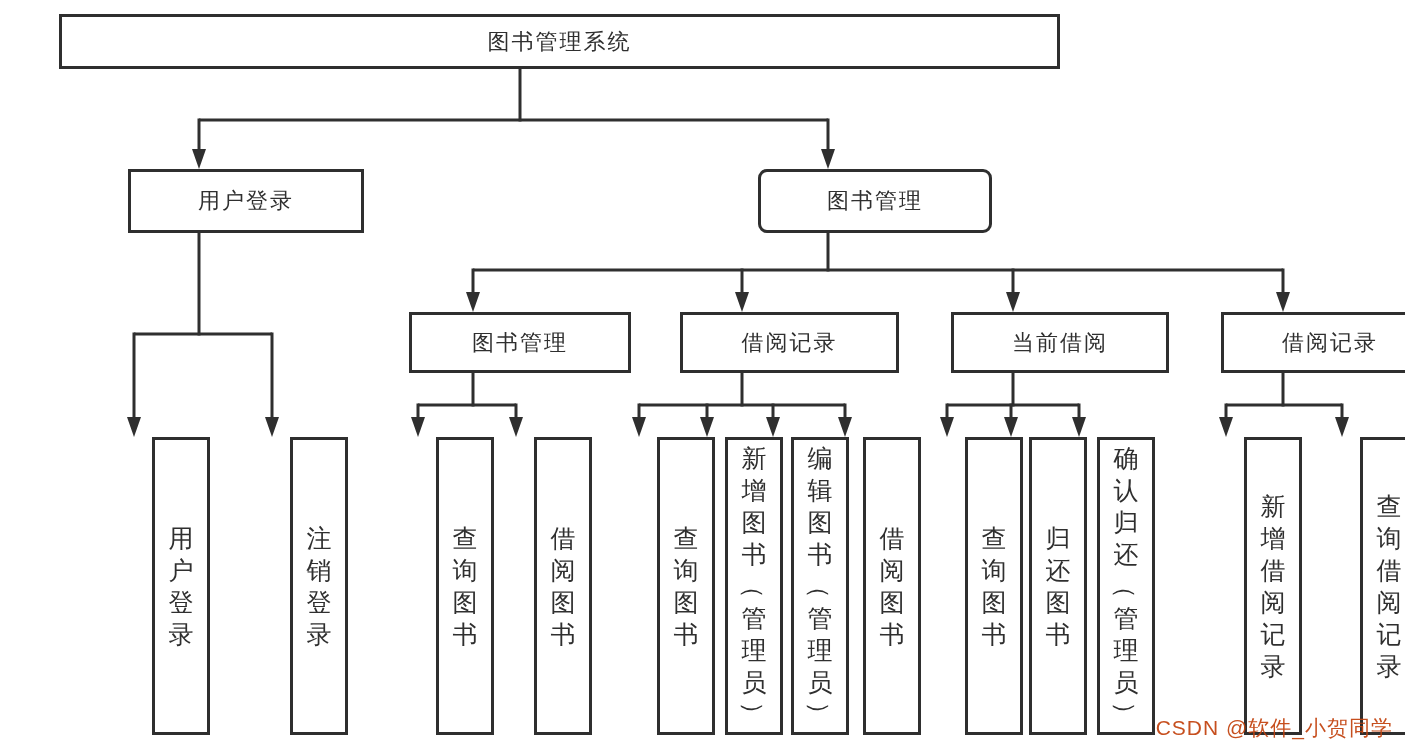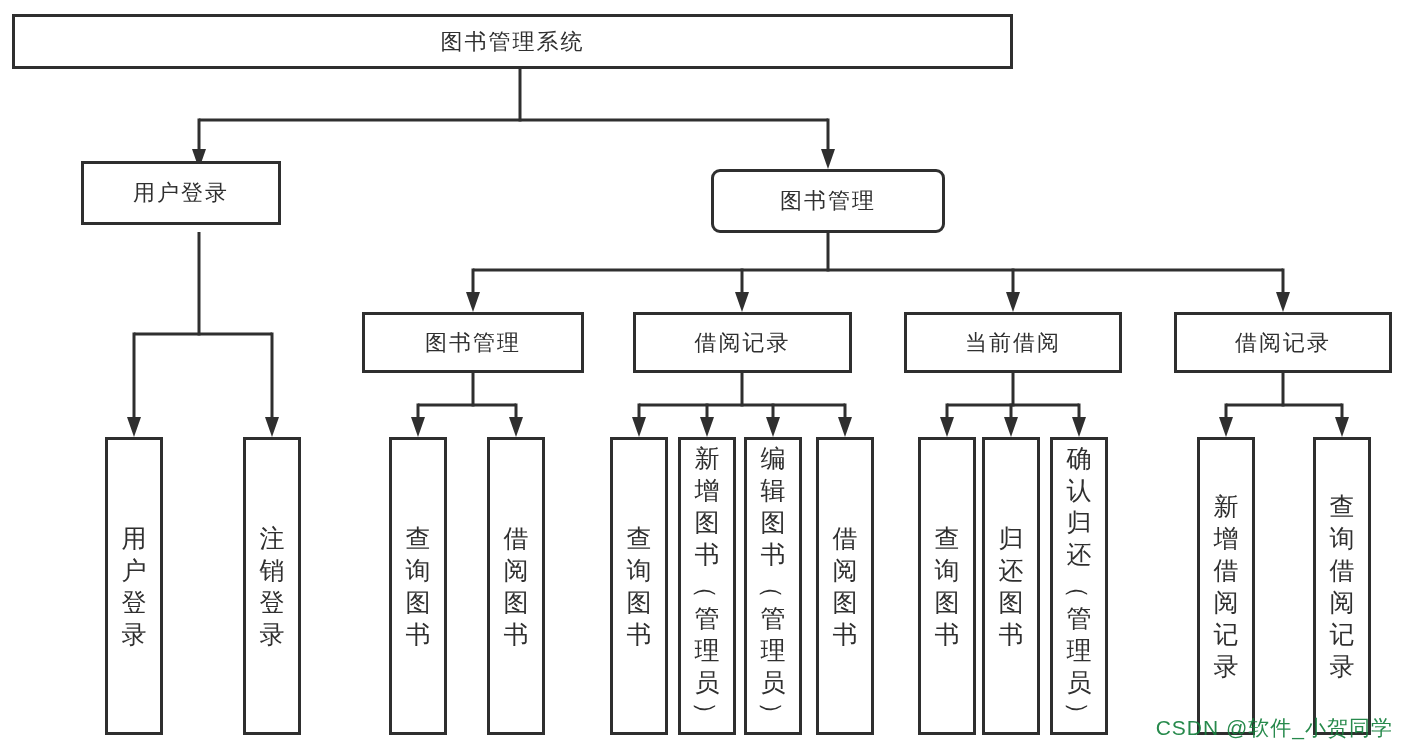--- a/index.html
+++ b/index.html
@@ -14,20 +14,21 @@
   svg.connectors{position:absolute;left:0;top:0;z-index:0;}
   .node{
     position:absolute;
     box-sizing:border-box;
     border:3px solid #2f2f2f;
     background:#ffffff;
     display:flex;
     align-items:center;
     justify-content:center;
     z-index:1;
+    margin-left:47px;
   }
   .h-node{font-size:22px;letter-spacing:2px;white-space:nowrap;}
   .v-node{flex-direction:column;font-size:25px;}
   .vch{display:block;height:32px;line-height:32px;width:100%;text-align:center;}
   .vch.rot{transform:rotate(90deg);}
   .watermark{
     position:absolute;
     top:714px;right:12px;
     z-index:3;
     font-size:21px;
@@ -115,21 +116,21 @@
         <line x1="1226" y1="403.5" x2="1226" y2="419"></line>
         <polygon points="1219,417 1233,417 1226,437" stroke="none"></polygon>
         <line x1="1342" y1="403.5" x2="1342" y2="419"></line>
         <polygon points="1335,417 1349,417 1342,437" stroke="none"></polygon>
       </g>
     </g>
   </svg>
 
   <div class="node h-node" style="left: 12px; top: 14px; width: 1001px; height: 55px; border-color: rgb(47, 47, 47);">图书管理系统</div>
 
-  <div class="node h-node" style="left: 81px; top: 161px; width: 200px; height: 64px; border-color: rgb(47, 47, 47);">用户登录</div>
+  <div class="node h-node" style="left: 81px; top: 169px; width: 236px; height: 64px; border-color: rgb(47, 47, 47);">用户登录</div>
   <div class="node h-node" style="left: 711px; top: 169px; width: 234px; height: 64px; border-color: rgb(47, 47, 47); border-radius: 9px;">图书管理</div>
 
   <div class="node h-node" style="left: 362px; top: 312px; width: 222px; height: 61px; border-color: rgb(47, 47, 47);">图书管理</div>
   <div class="node h-node" style="left: 633px; top: 312px; width: 219px; height: 61px; border-color: rgb(47, 47, 47);">借阅记录</div>
   <div class="node h-node" style="left: 904px; top: 312px; width: 218px; height: 61px; border-color: rgb(47, 47, 47);">当前借阅</div>
   <div class="node h-node" style="left: 1174px; top: 312px; width: 218px; height: 61px; border-color: rgb(47, 47, 47);">借阅记录</div>
 
   <div class="node v-node" style="left: 105px; top: 437px; width: 58px; height: 298px; border-color: rgb(47, 47, 47);">
       <span class="vch">用</span>
       <span class="vch">户</span>
@@ -225,14 +226,14 @@
     </div>
   <div class="node v-node" style="left: 1313px; top: 437px; width: 58px; height: 298px; border-color: rgb(47, 47, 47);">
       <span class="vch">查</span>
       <span class="vch">询</span>
       <span class="vch">借</span>
       <span class="vch">阅</span>
       <span class="vch">记</span>
       <span class="vch">录</span>
     </div>
 
-  <div class="watermark" style="color: #15803d;">CSDN @软件_小贺同学</div>
+  <div class="watermark" style="color: #c2410c;">CSDN @软件_小贺同学</div>
 </div>
 
 </body></html>

